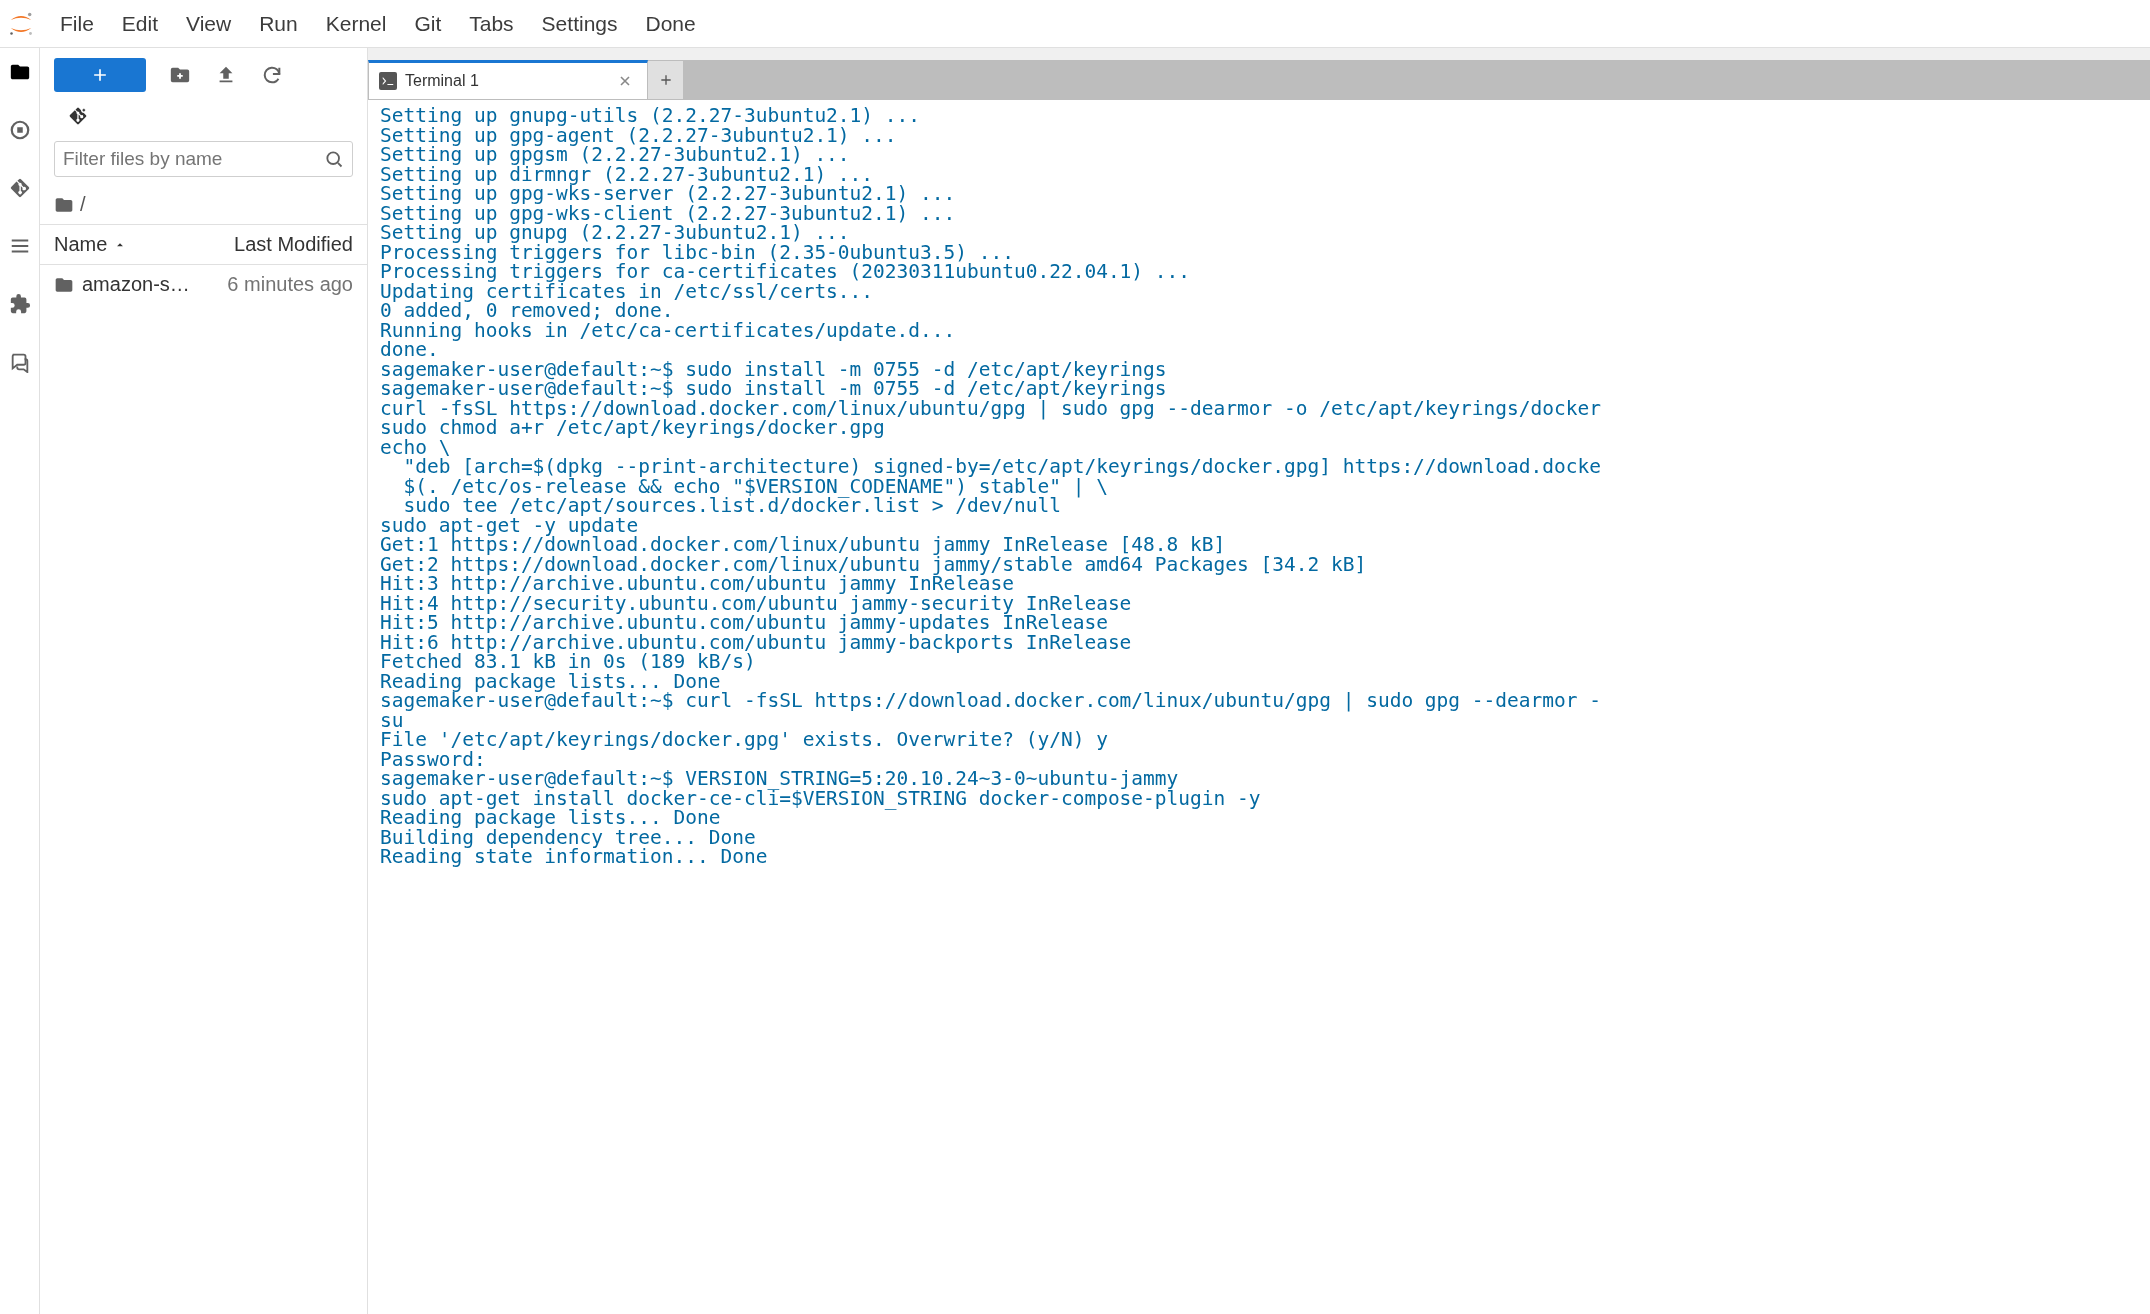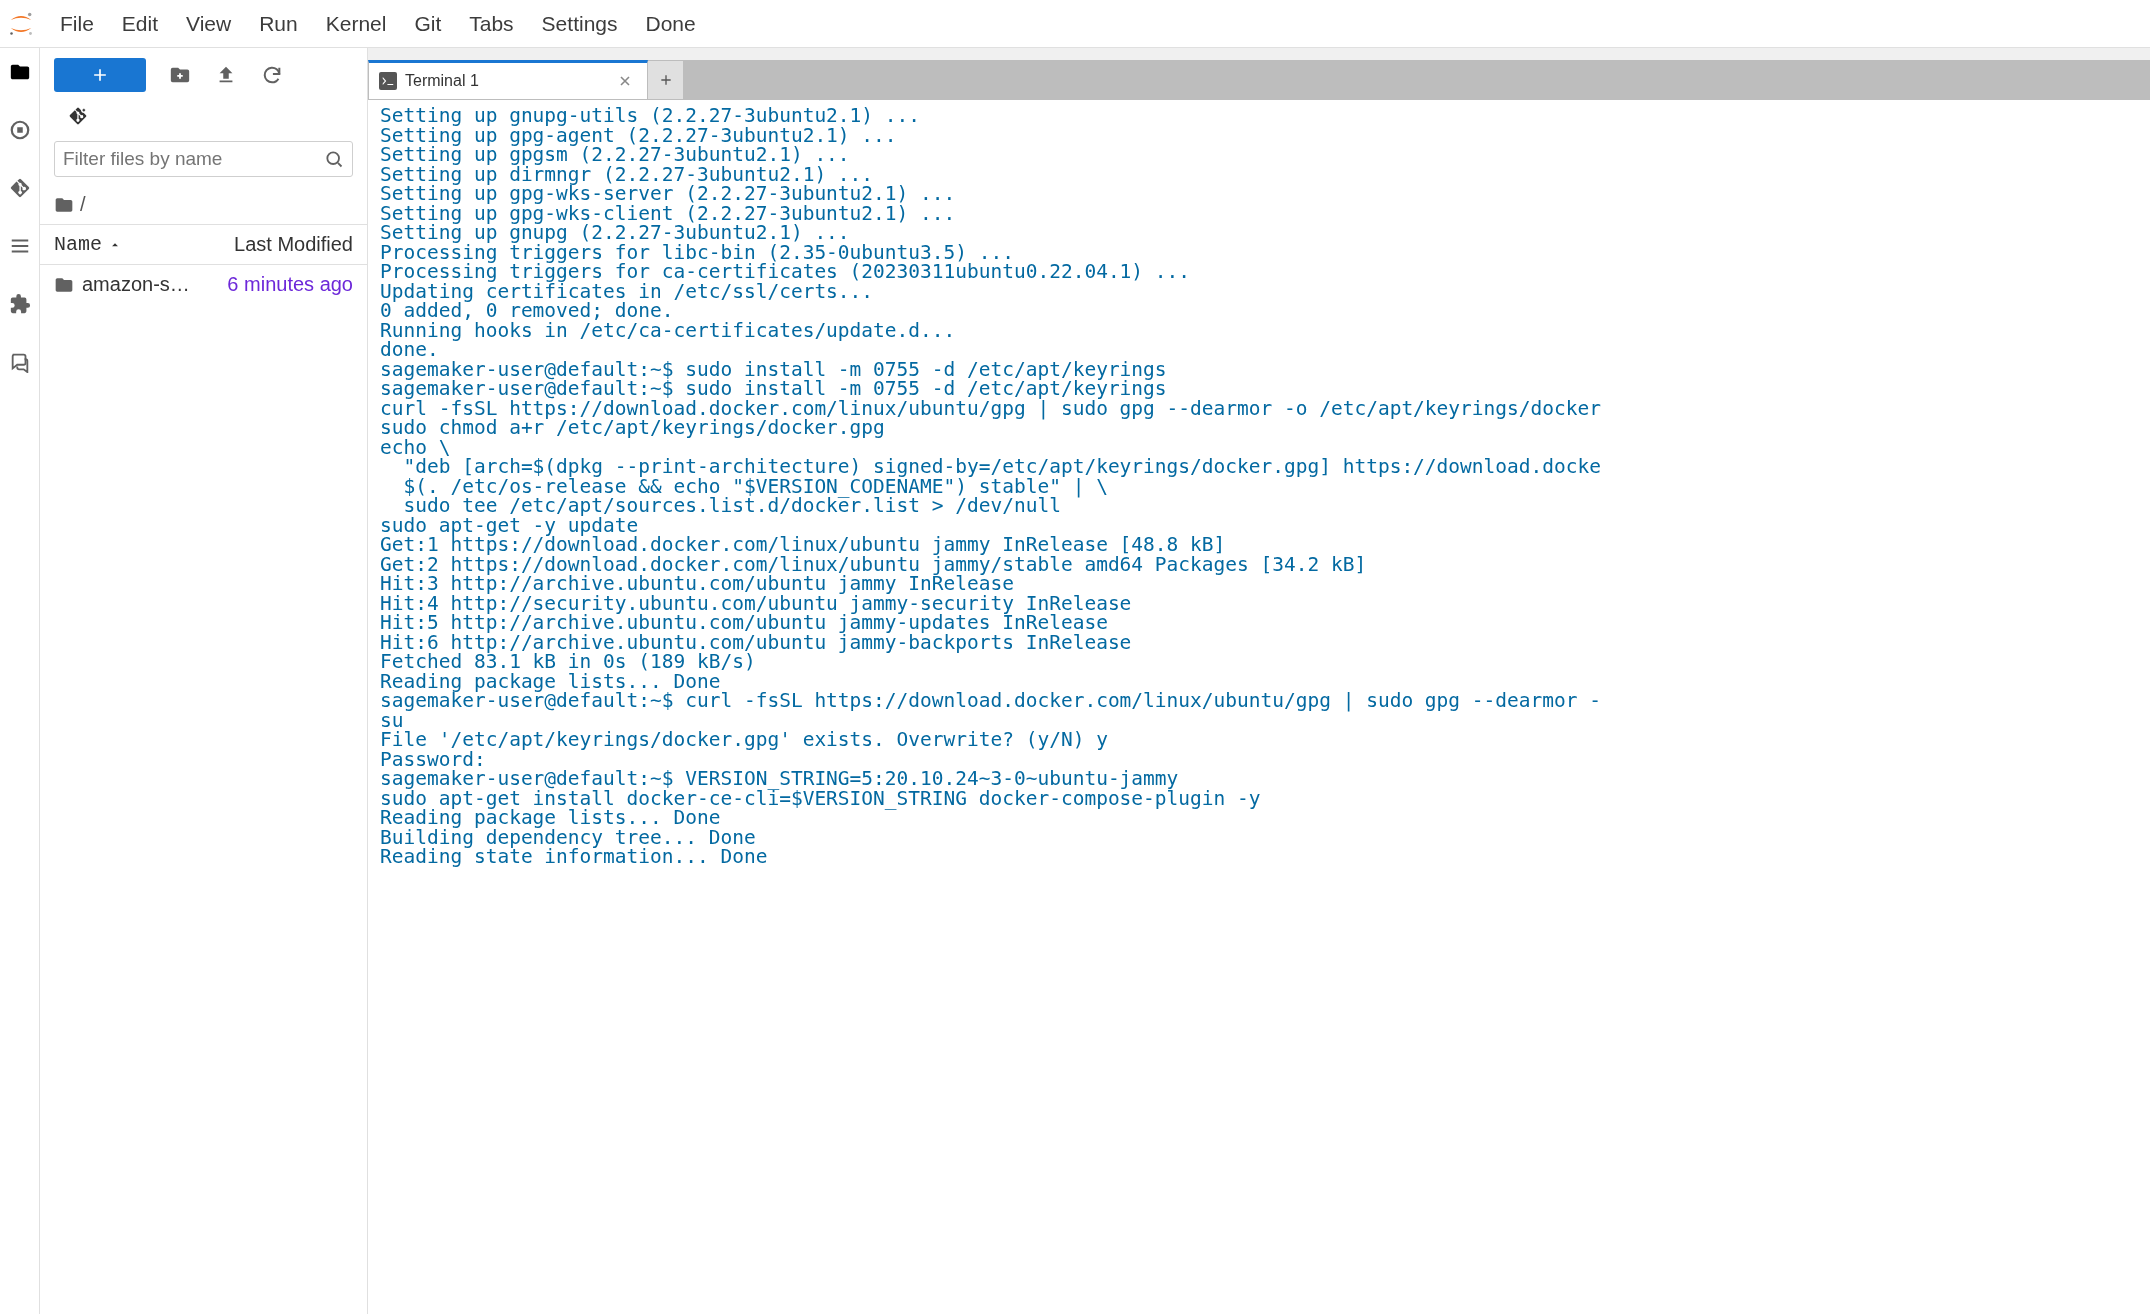--- a/index.html
+++ b/index.html
@@ -24,25 +24,25 @@
 .fb-toolbar { display: flex; align-items: center; gap: 22px; padding: 10px 14px; }
 .fb-toolbar .newbtn { width: 92px; height: 34px; background: #1976d2; color: #fff; border: none; border-radius: 3px; display: flex; align-items: center; justify-content: center; cursor: pointer; font-size: 22px; }
 .fb-toolbar .tb-icon { width: 24px; height: 24px; display: flex; align-items: center; justify-content: center; color: #616161; cursor: pointer; }
 .fb-subrow { padding: 4px 14px; }
 .fb-filter { padding: 8px 14px 10px 14px; }
 .fb-filter .filter-wrap { display: flex; align-items: center; border: 1px solid #cfcfcf; border-radius: 3px; padding: 6px 8px; gap: 8px; }
 .fb-filter input { flex: 1; border: none; outline: none; font-size: 19px; color: #616161; background: transparent; }
 .fb-filter .search-icon { color: #616161; }
 .fb-breadcrumb { display: flex; align-items: center; gap: 6px; padding: 6px 14px 8px 14px; border-bottom: 1px solid #e0e0e0; font-size: 20px; color: #555; }
 .fb-head { display: flex; align-items: center; padding: 8px 14px; border-bottom: 1px solid #e0e0e0; font-size: 20px; color: #333; }
-.fb-head .col-name { flex: 1; display: flex; align-items: center; gap: 6px; font-weight: 500; font-family: Liberation Mono, monospace; }
+.fb-head .col-name { flex: 1; display: flex; align-items: center; gap: 6px; font-weight: 500; }
 .fb-head .col-mod { width: 150px; text-align: right; font-weight: 500; }
 .fb-row { display: flex; align-items: center; padding: 8px 14px; font-size: 20px; color: #333; cursor: pointer; justify-content: center; }
 .fb-row .fname { flex: 1; display: flex; align-items: center; gap: 8px; overflow: hidden; white-space: nowrap; text-overflow: ellipsis; }
-.fb-row .fmod { width: 150px; text-align: right; color: #6d28d9; white-space: nowrap; }
+.fb-row .fmod { width: 150px; text-align: right; color: #737373; white-space: nowrap; }
 
 
 .content { flex: 1; display: flex; flex-direction: column; min-width: 0; background: #f0f0f0; }
 .tabbar { display: flex; align-items: stretch; background: #bdbdbd; border-bottom: 1px solid #bdbdbd; height: 40px; margin-top: 12px; }
 .tab { display: flex; align-items: center; background: #fff; border: 1px solid #bdbdbd; border-bottom: none; border-top: 3px solid #1976d2; padding: 4px 10px 4px 10px; gap: 8px; font-size: 16px; color: #333; cursor: pointer; min-width: 280px; }
 .tab .tab-icon { width: 18px; height: 18px; background: #555; color: #fff; font-size: 11px; display: flex; align-items: center; justify-content: center; border-radius: 2px; }
 .tab .tab-label { flex: 1; }
 .tab .close { color: #888; font-size: 18px; cursor: pointer; padding: 0 4px; }
 .newtab { width: 36px; display: flex; align-items: center; justify-content: center; background: #e0e0e0; border: 1px solid #bdbdbd; border-left: none; border-bottom: none; font-size: 20px; color: #555; cursor: pointer; }
 

